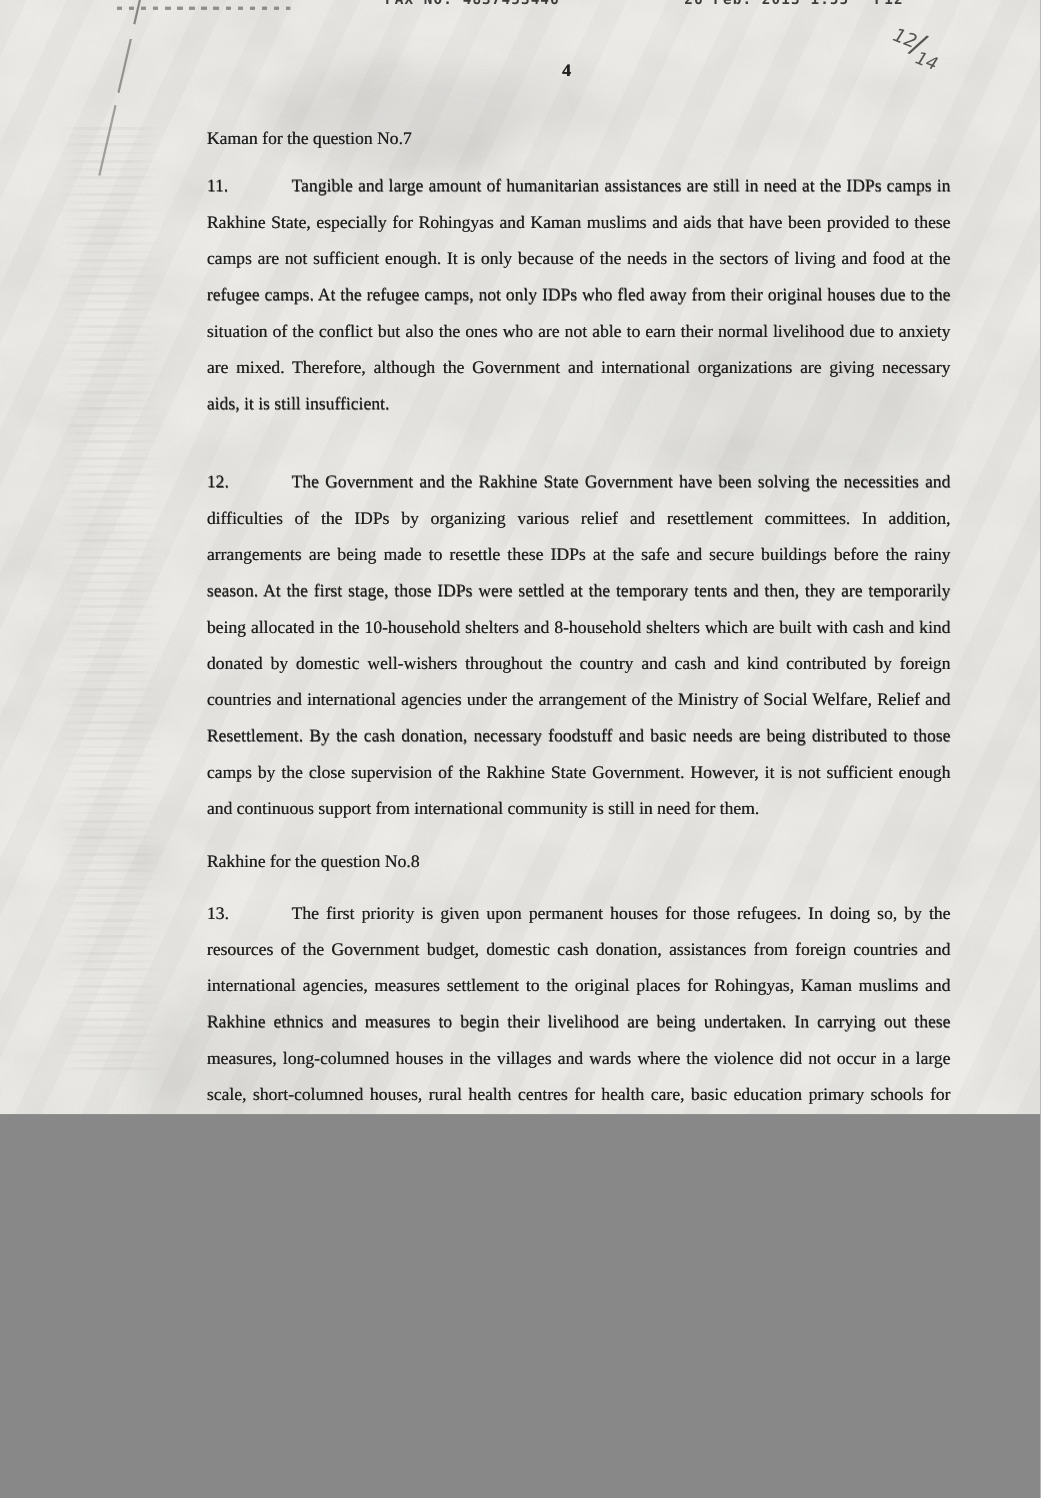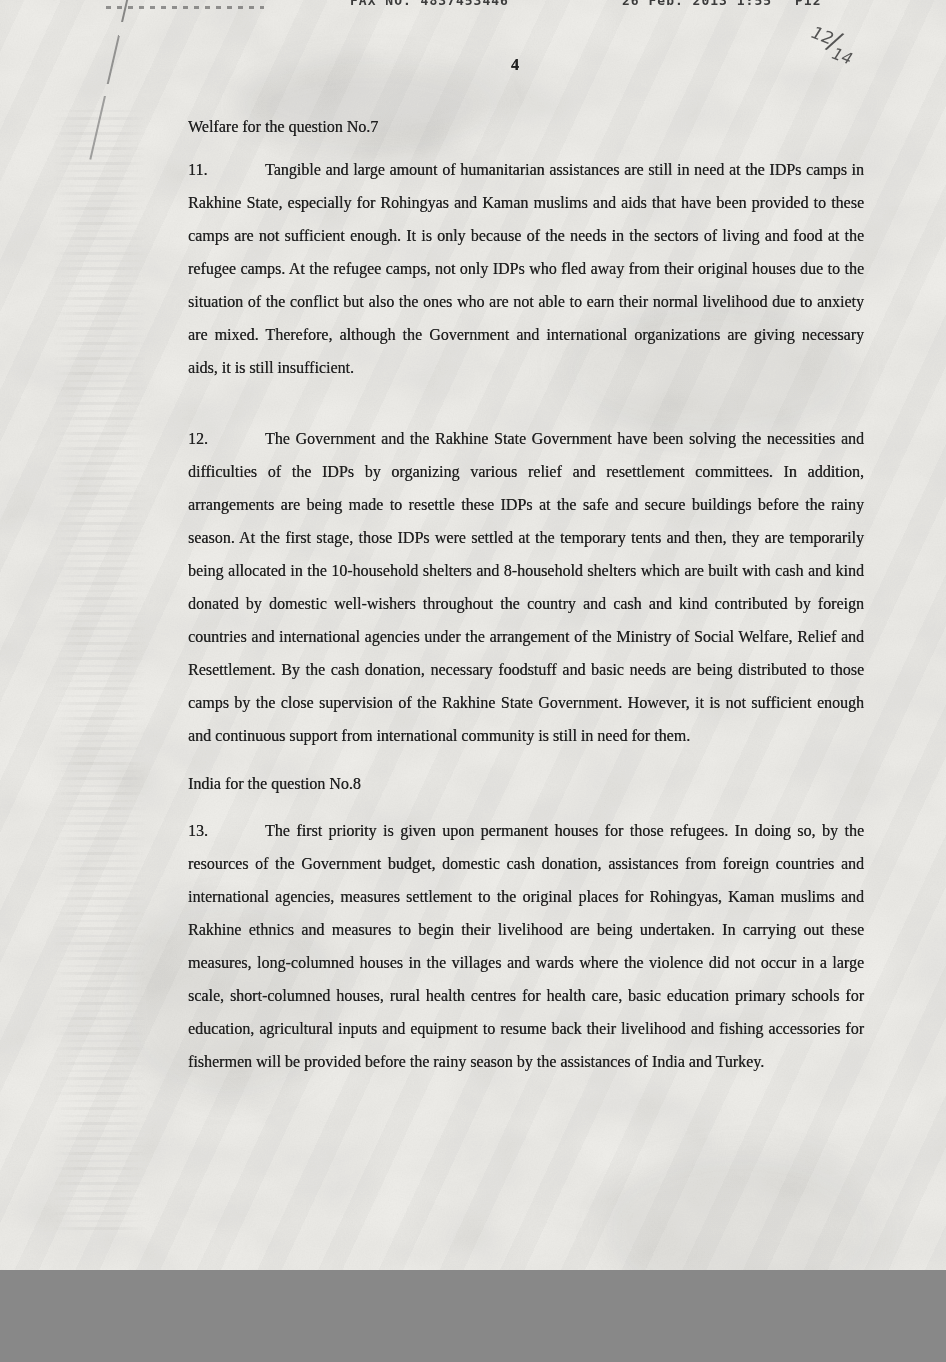--- a/index.html
+++ b/index.html
@@ -1,18 +1,18 @@
 <!DOCTYPE html>
 <html><head>
 <meta charset="utf-8">
 <style>
   html,body{margin:0;padding:0;background:#888;}
   .page{
     position:relative;
-    width:946px;height:1270px;
+    width:946px;height:1013px;
     margin:0 auto;
     background:#efeeea;
     overflow:hidden;
     font-family:"Liberation Serif", serif;
     color:#1f1f1f;
   }
   
   .noise{position:absolute;inset:0;mix-blend-mode:multiply;pointer-events:none;}
   .diag-bands{
     position:absolute;inset:0;pointer-events:none;
@@ -114,27 +114,27 @@
     <span class="fh fh-no">FAX NO. 4837453446</span>
     <span class="fh fh-dt">26 Feb. 2013  1:55</span>
     <span class="fh fh-p">P12</span>
   </div>
 
   <div class="hw-top"><span class="hw-num">12</span><span class="hw-slash">/</span><span class="hw-den">14</span></div>
 
   <div class="pageno">4</div>
 
   <main class="bodycol">
-    <div class="heading">Welfare for the question No.7</div>
+    <div class="heading">Kaman for the question No.7</div>
 
     <div class="para p11"><span class="pnum">11.</span><span>Tangible and large amount of humanitarian assistances are still in need at the IDPs camps in Rakhine State, especially for Rohingyas and Kaman muslims and aids that have been provided to these camps are not sufficient enough. It is only because of the needs in the sectors of living and food at the refugee camps. At the refugee camps, not only IDPs who fled away from their original houses due to the situation of the conflict but also the ones who are not able to earn their normal livelihood due to anxiety are mixed. Therefore, although the Government and international organizations are giving necessary aids, it is still insufficient.</span></div>
 
     <div class="para p12"><span class="pnum">12.</span><span>The Government and the Rakhine State Government have been solving the necessities and difficulties of the IDPs by organizing various relief and resettlement committees. In addition, arrangements are being made to resettle these IDPs at the safe and secure buildings before the rainy season. At the first stage, those IDPs were settled at the temporary tents and then, they are temporarily being allocated in the 10-household shelters and 8-household shelters which are built with cash and kind donated by domestic well-wishers throughout the country and cash and kind contributed by foreign countries and international agencies under the arrangement of the Ministry of Social Welfare, Relief and Resettlement. By the cash donation, necessary foodstuff and basic needs are being distributed to those camps by the close supervision of the Rakhine State Government. However, it is not sufficient enough and continuous support from international community is still in need for them.</span></div>
 
-    <div class="heading h2">India for the question No.8</div>
+    <div class="heading h2">Rakhine for the question No.8</div>
 
     <div class="para p13"><span class="pnum">13.</span><span>The first priority is given upon permanent houses for those refugees. In doing so, by the resources of the Government budget, domestic cash donation, assistances from foreign countries and international agencies, measures settlement to the original places for Rohingyas, Kaman muslims and Rakhine ethnics and measures to begin their livelihood are being undertaken. In carrying out these measures, long-columned houses in the villages and wards where the violence did not occur in a large scale, short-columned houses, rural health centres for health care, basic education primary schools for education, agricultural inputs and equipment to resume back their livelihood and fishing accessories for fishermen will be provided before the rainy season by the assistances of India and Turkey.</span></div>
   </main>
 
   <div class="hw-bottom"><span class="hw-num">22</span><span class="hw-slash">/</span><span class="hw-den">29</span></div>
 
   <svg class="noise" width="946" height="1362" aria-hidden="true">
     <defs>
       <filter id="cloud" x="0" y="0" width="100%" height="100%">
         <feTurbulence type="fractalNoise" baseFrequency="0.011 0.015" numOctaves="3" seed="4" result="t"></feTurbulence>

